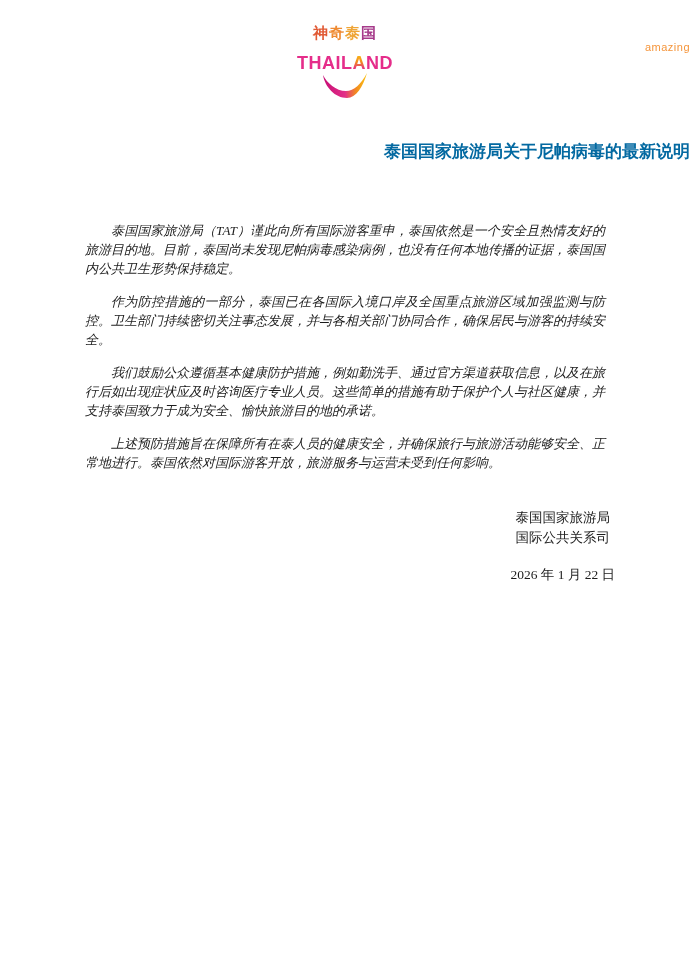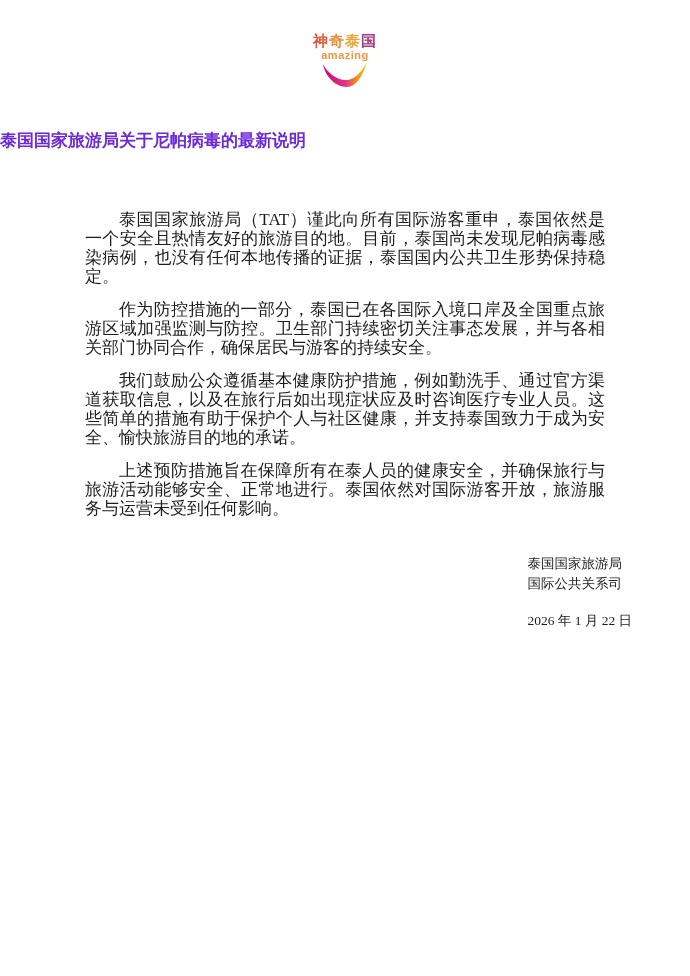--- a/index.html
+++ b/index.html
@@ -9,101 +9,104 @@
     width: 690px;
     height: 976px;
     margin: 0 auto;
     background: #ffffff;
     overflow: hidden;
     font-family: "Liberation Serif", "DejaVu Serif", serif;
     color: #1c1c1c;
   }
   
   .logo {
-    padding-top: 32px;
+    padding-top: 24px;
     text-align: center;
     font-family: "Liberation Sans", "DejaVu Sans", sans-serif;
     line-height: 1;
   }
   .logo-cn {
     font-size: 15px;
     font-weight: bold;
     letter-spacing: 1px;
     line-height: 17px;
   }
   .logo-cn .c1 { color: #e15a35; }
   .logo-cn .c2 { color: #ef8a31; }
   .logo-cn .c3 { color: #efa536; }
   .logo-cn .c4 { color: #a63a8a; }
   .logo-amazing {
     font-size: 11px;
-    font-weight: bold;
+    font-weight: normal;
     color: #f5953b;
     line-height: 13px;
     letter-spacing: 0.5px;
+    text-align: right;
   }
   .logo-thailand {
     font-size: 18px;
     font-weight: bold;
     color: #e52d8a;
     letter-spacing: 0.5px;
     line-height: 19px;
   }
   .logo-thailand .accent {
     color: #e52d8a;
     background: linear-gradient(180deg, #fbc412 0%, #f28a1f 45%, #e52d8a 80%);
     -webkit-background-clip: text;
     background-clip: text;
     -webkit-text-fill-color: transparent;
   }
   .logo-swoosh { display: block; margin: -1px auto 0 auto; }
   
   .doc-title {
     margin-top: 40px;
-    text-align: left;
+    text-align: right;
     font-size: 17px;
     font-weight: bold;
     line-height: 22px;
-    color: #6d28d9;
+    color: #0369a1;
   }
   
   .content {
     width: 520px;
     margin: 58px auto 0 auto;
   }
   .content p {
-    font-size: 17px;
+    font-size: 13px;
     line-height: 19px;
     text-align: justify;
     text-indent: 2em;
     margin-bottom: 14px;
+    font-style: italic;
   }
   
   .signature {
     width: fit-content;
-    margin: 36px 58px 0 auto;
-    text-align: left;
+    margin: 36px 75px 0 auto;
+    text-align: center;
     font-size: 13.5px;
     line-height: 20px;
   }
   .signature .date {
     margin-top: 17px;
     white-space: nowrap;
   }
 </style>
 </head>
 <body>
 
 <div class="page">
 
   <div class="logo">
     <div class="logo-cn">
       <span class="c1">神</span><span class="c2">奇</span><span class="c3">泰</span><span class="c4">国</span>
     </div>
     <div class="logo-amazing">amazing</div>
+    <div class="logo-thailand"><span>THAIL</span><span class="accent">A</span><span>ND</span></div>
     <svg class="logo-swoosh" width="48" height="29" viewBox="0 0 48 29">
       <defs>
         <linearGradient id="swooshGrad" x1="0" y1="0" x2="1" y2="0">
           <stop offset="0%" stop-color="#c70d76"></stop>
           <stop offset="50%" stop-color="#e23088"></stop>
           <stop offset="75%" stop-color="#f28a1f"></stop>
           <stop offset="100%" stop-color="#fbc412"></stop>
         </linearGradient>
       </defs>
       <path d="M2,3 C4,15 14,26 26,26 C35,26 42,15 46,1 C40,12 33,19 25,19 C15,19 6,11 2,3 Z" fill="url(#swooshGrad)"></path>

